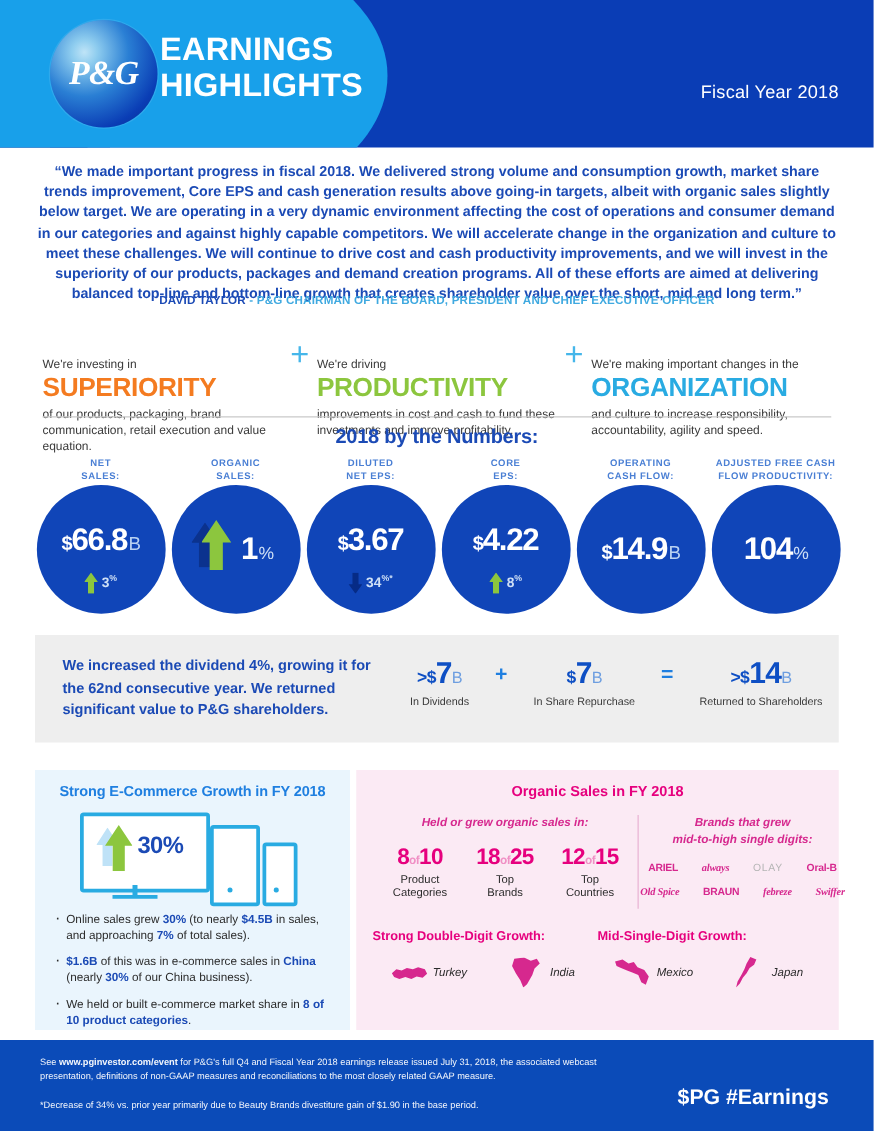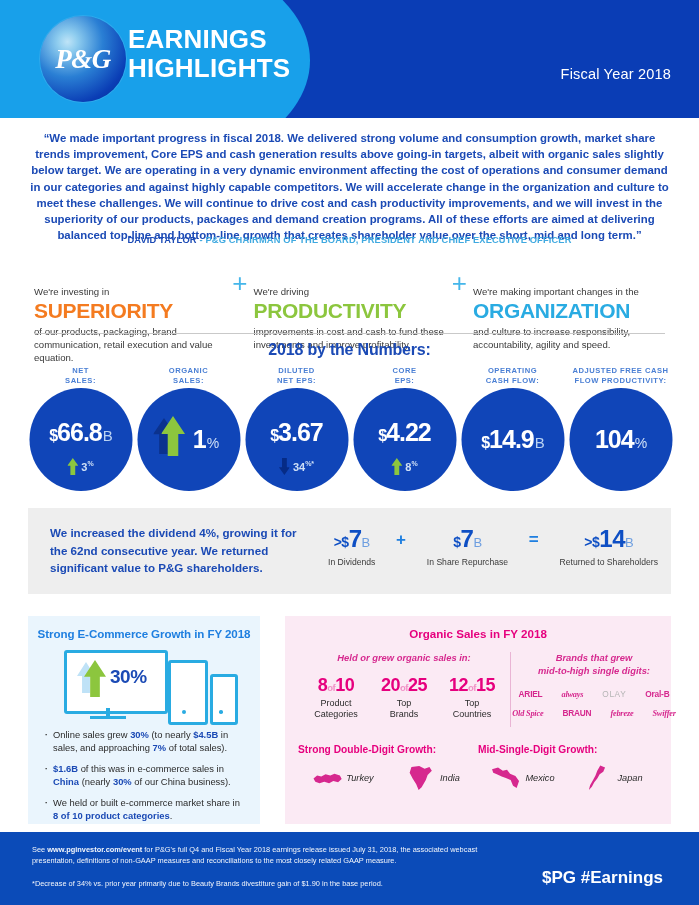--- a/index.html
+++ b/index.html
@@ -75,21 +75,21 @@
   .divmath{position:absolute;left:300px;top:18px;width:330px;height:60px;display:flex;align-items:flex-start;justify-content:space-between;}
   .dm{text-align:center;}
   .dm .amt{color:#0e4fc4;font-weight:800;font-size:24px;letter-spacing:-.5px;line-height:26px;white-space:nowrap;}
   .dm .amt .gt{font-size:14px;font-weight:700;}
   .dm .amt .cur{font-size:14px;font-weight:700;}
   .dm .amt .unit{font-size:13px;font-weight:500;color:#6d9ee0;}
   .dm .cap{color:#3a3a3a;font-size:8.6px;line-height:11px;margin-top:1px;}
   .dop{color:#1f7fe0;font-size:17px;font-weight:700;line-height:28px;}
 
   
-  .panel-ec{position:absolute;left:28px;top:616px;width:232px;height:208px;background:#eaf5fd;}
+  .panel-ec{position:absolute;left:28px;top:616px;width:252px;height:208px;background:#eaf5fd;}
   .panel-os{position:absolute;left:285px;top:616px;width:386px;height:208px;background:#fbeaf4;}
   .ec-title{text-align:center;color:#1f7fe0;font-size:11.6px;font-weight:800;padding-top:11px;letter-spacing:-.1px;}
   .devices{position:relative;height:78px;margin-top:6px;}
   .monitor{position:absolute;left:36px;top:4px;width:98px;height:58px;border:3px solid #29abe2;border-radius:3px;background:#fff;}
   .mstand{position:absolute;left:78px;top:62px;width:4px;height:10px;background:#29abe2;}
   .mbase{position:absolute;left:62px;top:70px;width:36px;height:3px;background:#29abe2;}
   .tablet{position:absolute;left:140px;top:14px;width:34px;height:59px;border:3px solid #29abe2;border-radius:3px;background:#fff;}
   .tdot{position:absolute;left:154px;top:64px;width:4px;height:4px;border-radius:50%;background:#29abe2;}
   .phone{position:absolute;left:182px;top:28px;width:22px;height:45px;border:3px solid #29abe2;border-radius:3px;background:#fff;}
   .pdot{position:absolute;left:191px;top:64px;width:3.5px;height:3.5px;border-radius:50%;background:#29abe2;}
@@ -328,21 +328,21 @@
     <div class="os-title">Organic Sales in FY 2018</div>
     <div class="os-split">
       <div class="os-left">
         <div class="os-sub">Held or grew organic sales in:</div>
         <div class="fracs">
           <div class="frac">
             <div class="f"><span>8</span><span class="of">of</span><span>10</span></div>
             <div class="fl"><span>Product</span><br><span>Categories</span></div>
           </div>
           <div class="frac">
-            <div class="f"><span>20</span><span class="of">of</span><span>25</span></div>
+            <div class="f"><span>18</span><span class="of">of</span><span>25</span></div>
             <div class="fl"><span>Top</span><br><span>Brands</span></div>
           </div>
           <div class="frac">
             <div class="f"><span>12</span><span class="of">of</span><span>15</span></div>
             <div class="fl"><span>Top</span><br><span>Countries</span></div>
           </div>
         </div>
       </div>
       <div class="os-right">
         <div class="os-sub">

